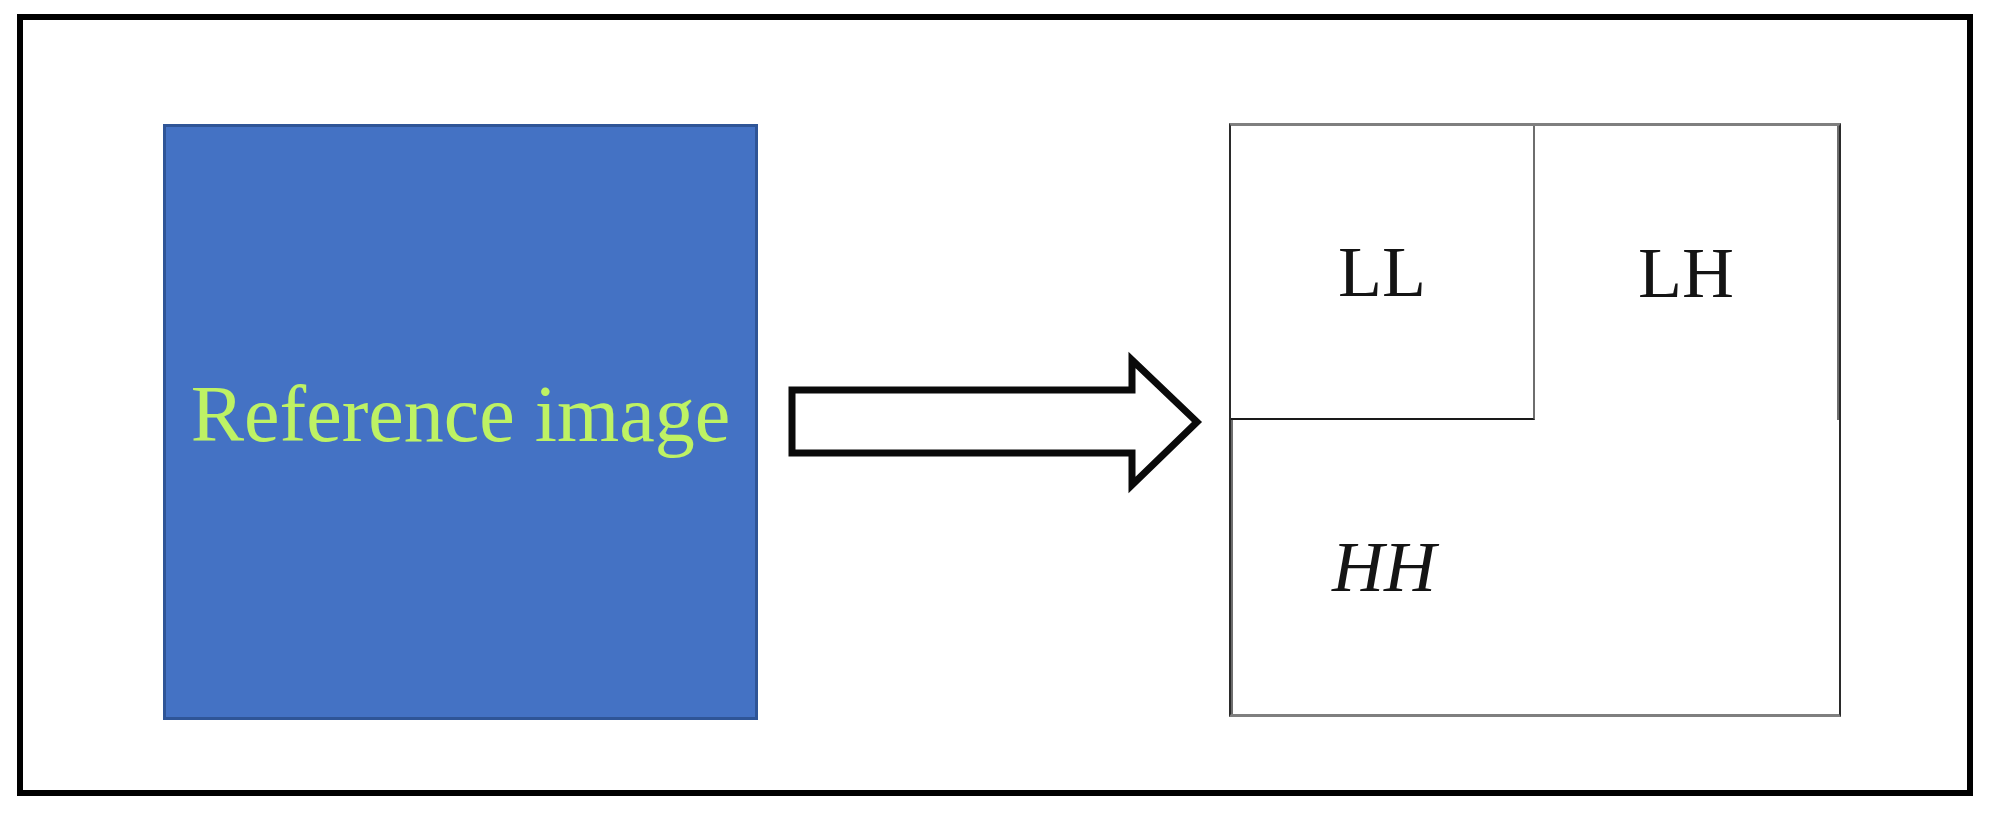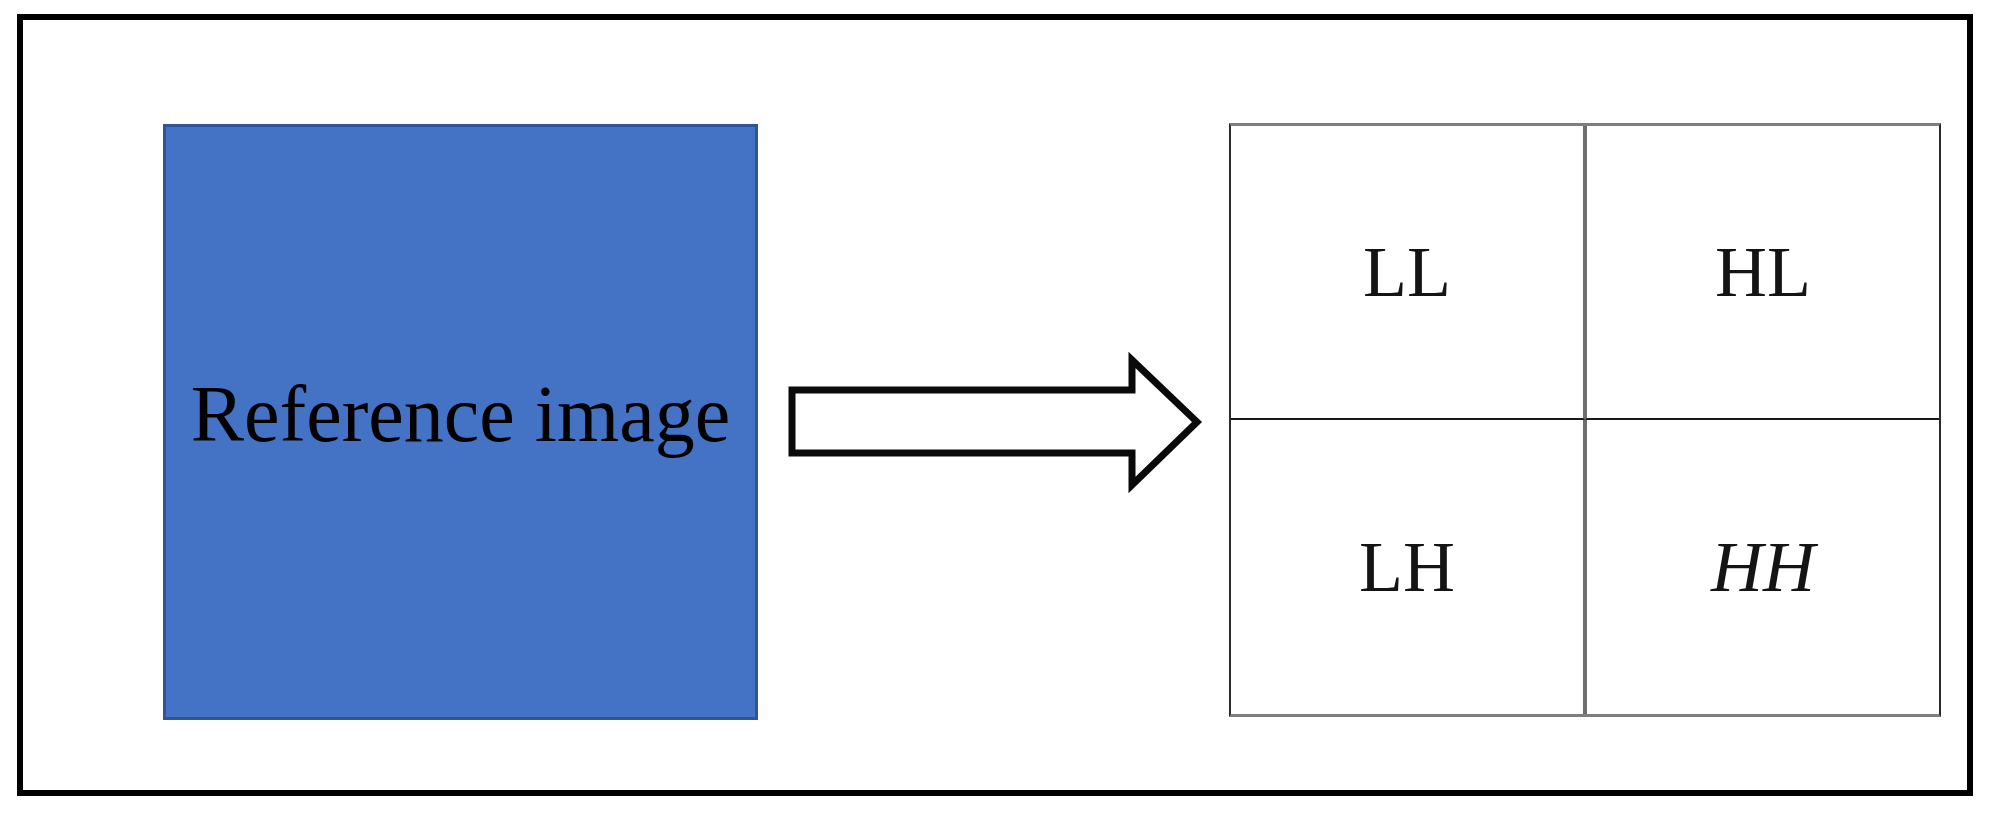--- a/index.html
+++ b/index.html
@@ -36,21 +36,21 @@
     box-sizing: border-box;
     background: #4472c4;
     border: 3px solid #2f5597;
     display: flex;
     align-items: center;
     justify-content: center;
   }
   .reference-box .box-label {
     font-family: "Liberation Serif", serif;
     font-size: 80px;
-    color: #000000;
+    color: #bef264;
     white-space: nowrap;
     transform: translateY(-8px);
   }
   
   .arrow-svg {
     position: absolute;
     left: 0;
     top: 0;
     width: 1994px;
     height: 813px;
@@ -64,21 +64,21 @@
     font-size: 64px;
     line-height: 1;
     color: #161616;
     white-space: nowrap;
   }
   
   .dwt-grid {
     position: absolute;
     left: 1229px;
     top: 123px;
-    width: 712px;
+    width: 612px;
     height: 594px;
     box-sizing: border-box;
     display: grid;
     grid-template-columns: 1fr 1fr;
     grid-template-rows: 1fr 1fr;
     border-top: 3px solid #7f7f7f;
     border-bottom: 3px solid #7f7f7f;
     border-left: 2px solid #2b2b2b;
     border-right: 2px solid #2b2b2b;
     background: #ffffff;
@@ -112,23 +112,20 @@
 
 
   <svg class="arrow-svg" viewBox="0 0 1994 813" xmlns="http://www.w3.org/2000/svg">
     <polygon points="792,390 1132,390 1132,360 1197,422 1132,485 1132,453 792,453" fill="#ffffff" stroke="#0a0a0a" stroke-width="7" stroke-linejoin="miter"></polygon>
   </svg>
 
   <div class="dwt-grid">
     <div class="dwt-cell cell-tl">
       <span class="cell-label">LL</span>
     </div>
-    <div class="dwt-cell cell-tr">
-      <span class="cell-label">HL</span>
-    </div>
     <div class="dwt-cell cell-bl">
       <span class="cell-label">LH</span>
     </div>
     <div class="dwt-cell cell-br">
       <span class="cell-label">HH</span>
     </div>
   </div>
 
 </div>
 

